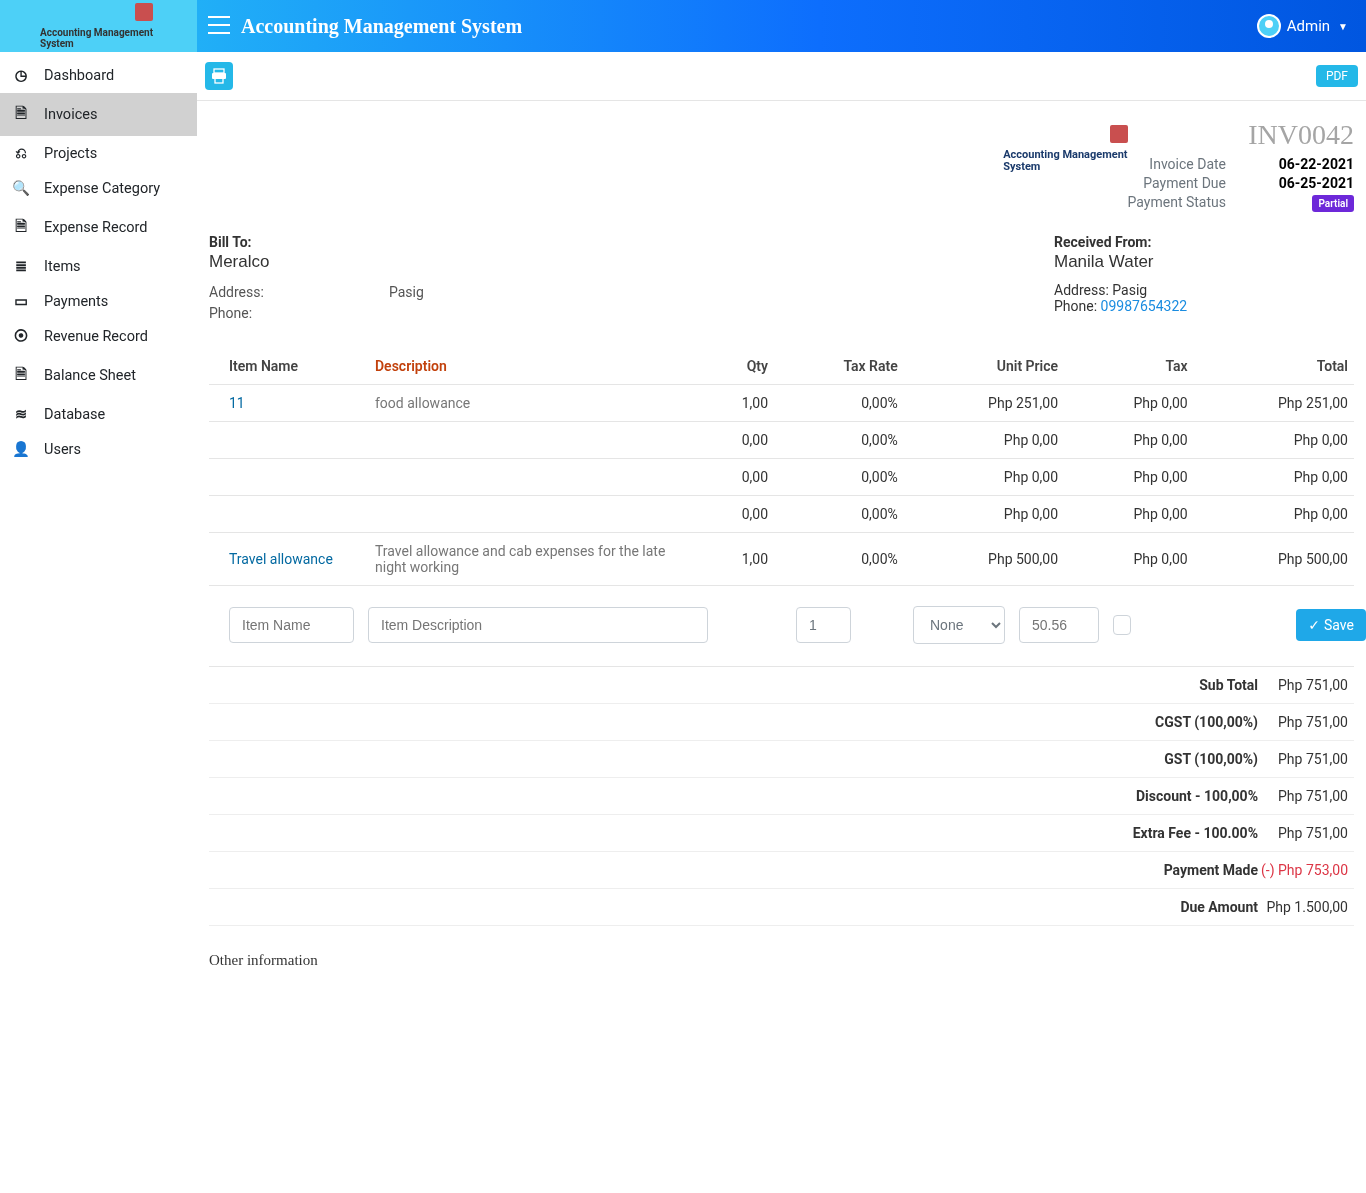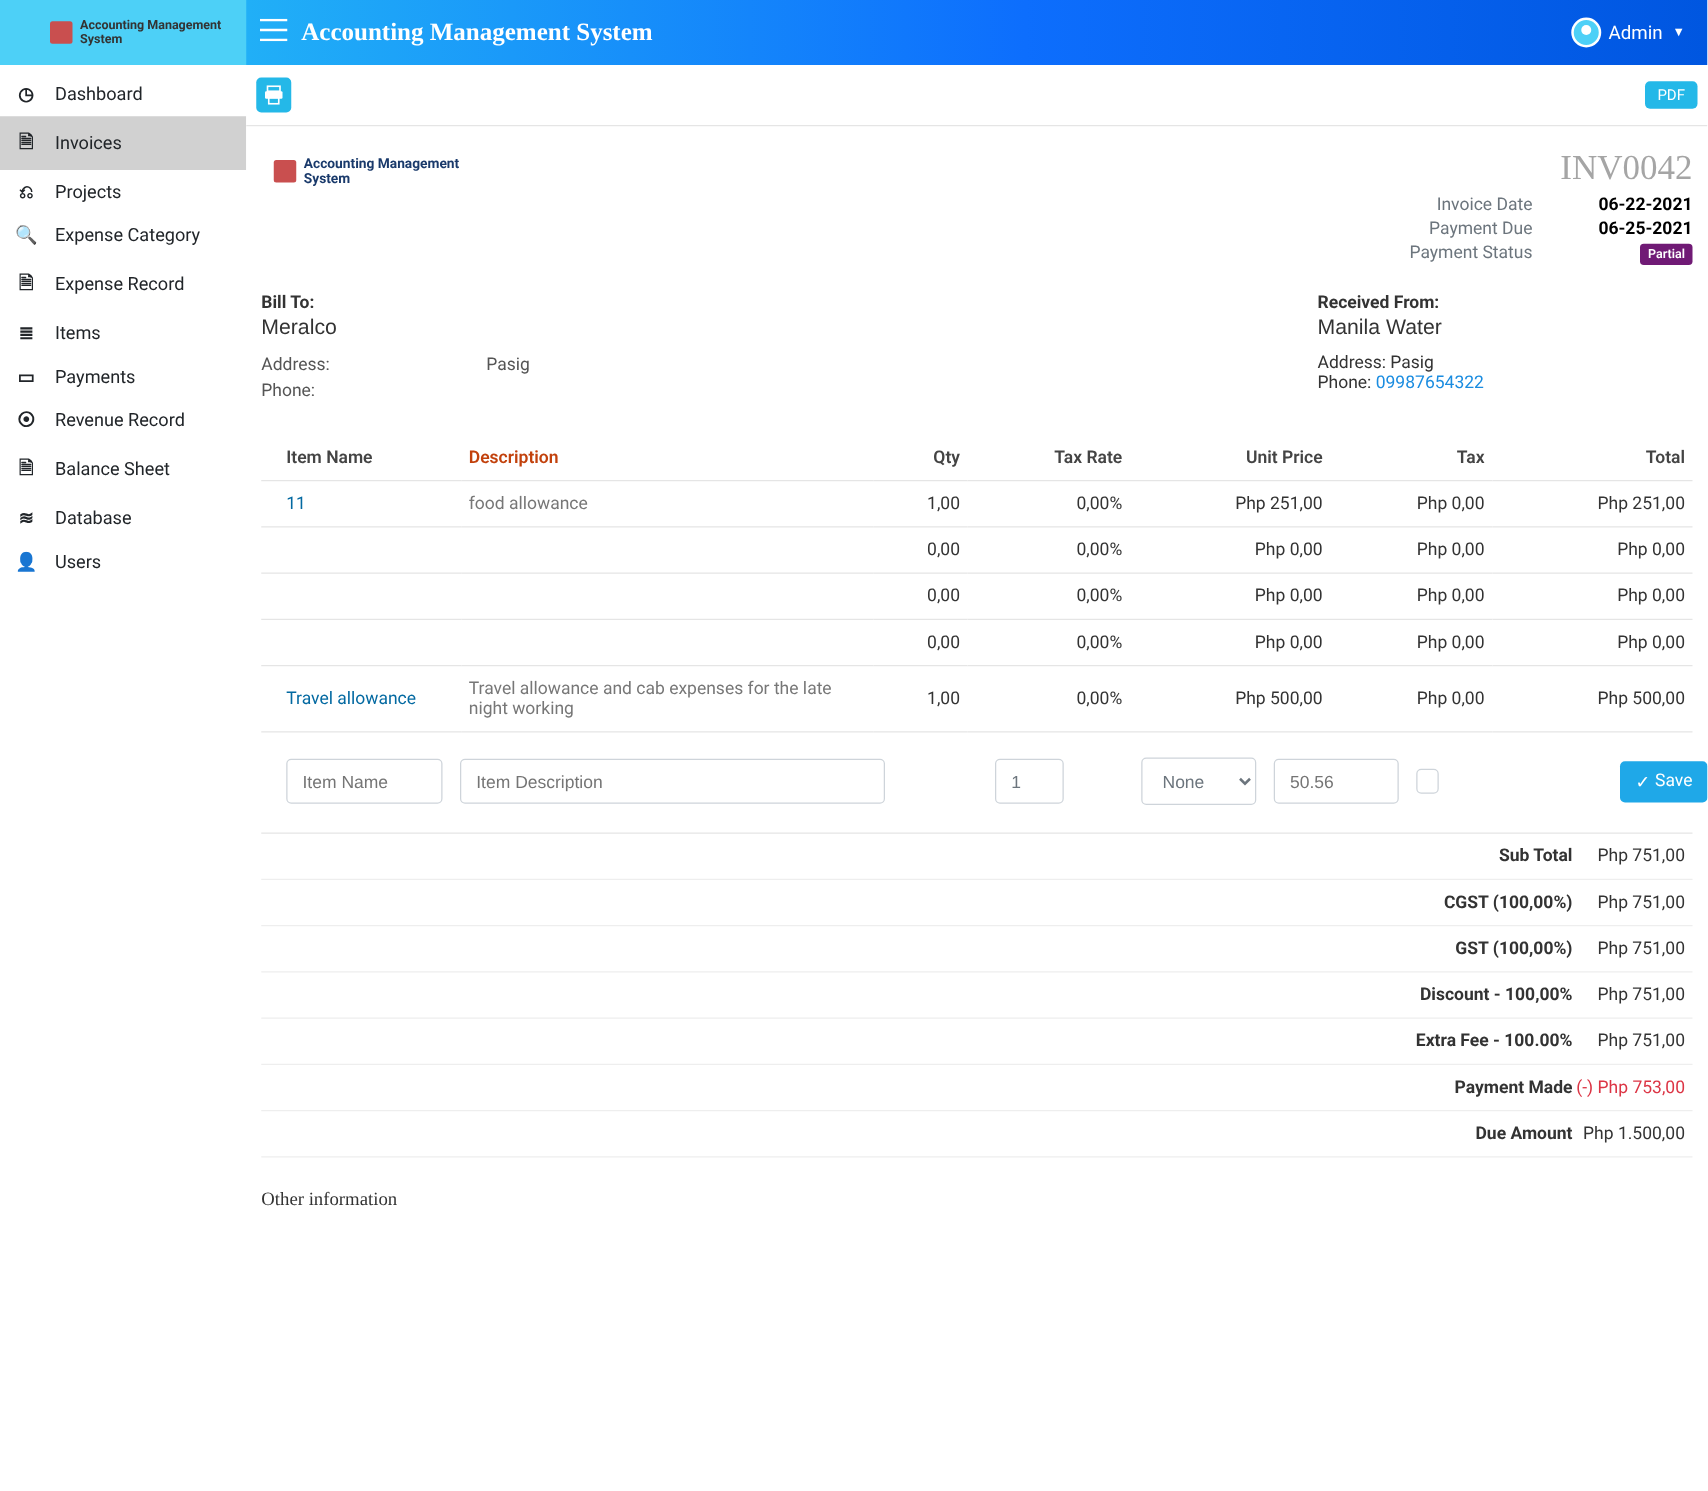--- a/index.html
+++ b/index.html
@@ -1,19 +1,19 @@
 <!DOCTYPE html>
 <html><head>
 <meta charset="utf-8">
 <style>
 * { box-sizing: border-box; margin: 0; padding: 0; }
 body { font-family: -apple-system, BlinkMacSystemFont, "Segoe UI", Roboto, "Helvetica Neue", Arial, sans-serif; background:#fff; color:#333; font-size:14px; width:1366px; }
 .header { display:flex; align-items:center; height:52px; background:linear-gradient(90deg,#27c4f5 0%, #0d6efd 60%, #0056e0 100%); color:#fff; }
 .header .brand { width:197px; height:52px; display:flex; align-items:center; background:#4dd0f7; padding-left:40px; }
-.brand-logo { display:flex; align-items:center; gap:6px; font-size:10px; font-weight:700; color:#333; line-height:1.1; }
+.brand-logo { display:flex; align-items:flex-end; gap:6px; font-size:10px; font-weight:700; color:#333; line-height:1.1;flex-direction:column; }
 .brand-logo .bl-icon { width:18px; height:18px; background:#c94f4f; border-radius:2px; position:relative; }
 .header .menu-btn { width:44px; text-align:center; cursor:pointer; }
 .header .title { font-family: "Times New Roman", Georgia, serif; font-size:20px; font-weight:600; }
 .header .spacer { flex:1; }
 .header .user { display:flex; align-items:center; gap:6px; padding-right:18px; font-size:15px;}
 .avatar { width:24px; height:24px; border-radius:50%; background:#4dd0f7; border:2px solid #fff; display:flex; align-items:center; justify-content:center; }
 .avatar .head { width:8px; height:8px; border-radius:50%; background:#fff; position:relative; top:-2px;}
 .layout { display:flex; }
 .sidebar { width:197px; background:#fff; padding-top:6px; }
 .sidebar .item { display:flex; align-items:center; gap:14px; padding:9px 12px; color:#212529; cursor:pointer; font-size:14.5px; }
@@ -24,42 +24,42 @@
 .print-btn { width:28px; height:28px; background:#24b8e8; border-radius:4px; display:flex; align-items:center; justify-content:center; color:#fff; cursor:pointer; margin-left:4px;}
 .pdf-btn { margin-left:auto; background:#24b8e8; color:#fff; border-radius:4px; padding:4px 10px; font-size:12px; cursor:pointer; }
 .invoice { border-top:1px solid #e5e5e5; padding:18px 12px 30px 12px; }
 .inv-head { display:flex; }
 .inv-brand { flex:1; padding-top:6px; padding-left:10px;}
 .inv-brand .brand-logo { font-size:11px; }
 .inv-meta { text-align:right; }
 .inv-num { font-family:"Times New Roman", Georgia, serif; font-size:28px; color:#a5a5a5; margin-bottom:4px; }
 .meta-row { font-size:14px; color:#6c757d; line-height:1.35; }
 .meta-row .mv { display:inline-block; min-width:88px; text-align:right; color:#000; font-weight:700; margin-left:40px;}
-.badge { display:inline-block; background:#701a75; color:#fff; font-size:10px; padding:2px 6px; border-radius:3px; font-weight:600;}
+.badge { display:inline-block; background:#6d28d9; color:#fff; font-size:10px; padding:2px 6px; border-radius:3px; font-weight:600;}
 .parties { display:flex; margin-top:22px; }
 .party { flex:1; }
 .party.r { text-align:left; margin-left:auto; max-width:300px; }
 .party h4 { font-weight:700; font-size:14px; margin-bottom:2px;}
 .party .nm { font-family:Liberation Sans, sans-serif; font-size:17px; margin-bottom:10px; }
 .kv { display:flex; font-size:14px; color:#555; line-height:1.5; }
 .kv .k { width:180px; }
 .link { color:#1a8ce0; }
 .tbl { width:100%; margin-top:24px; border-collapse:collapse; }
 .tbl th, .tbl td { padding:10px 6px; text-align:right; font-size:14px; border-bottom:1px solid #e5e5e5; }
 .tbl th { color:#444; font-weight:600; }
 .tbl th:first-child, .tbl td:first-child { text-align:left; padding-left:20px; width:160px;}
 .tbl th:nth-child(2), .tbl td:nth-child(2) { text-align:left; width:330px; color:#808080;}
 .tbl td.desc { color:#777; }
 .tbl td .link { color:#0369a1; cursor:pointer; }
 .entry-row { display:flex; gap:14px; padding:20px 0 22px 20px; align-items:center; border-bottom:1px solid #e5e5e5;}
 .inp { border:1px solid #ced4da; border-radius:4px; padding:9px 12px; font-size:14px; color:#6c757d; background:#fff;}
 .inp.sm{width:55px;}
 .inp.n{width:125px;}
 .sel{width:92px;}
-.inp.p{width:100px;}
+.inp.p{width:80px;}
 .save-btn{margin-left:auto; background:#1fa8e8; color:#fff; border-radius:4px; padding:8px 12px; font-size:14px; display:flex; align-items:center; gap:4px; cursor:pointer; position:relative; right:-12px;}
 .totals { }
 .trow { display:flex; justify-content:flex-end; padding:10px 6px; border-bottom:1px solid #eee; }
 .trow .tl { font-weight:700; text-align:right; }
 .trow .tv { width:90px; text-align:right; }
 .trow.neg .tv { color:#dc3545; }
 .other { font-family:"Times New Roman", Georgia, serif; font-size:15px; margin-top:26px; }
 .caret { font-size:10px; margin-left:2px;}
 select.inp{appearance:auto;margin-left:48px;}
 </style>

